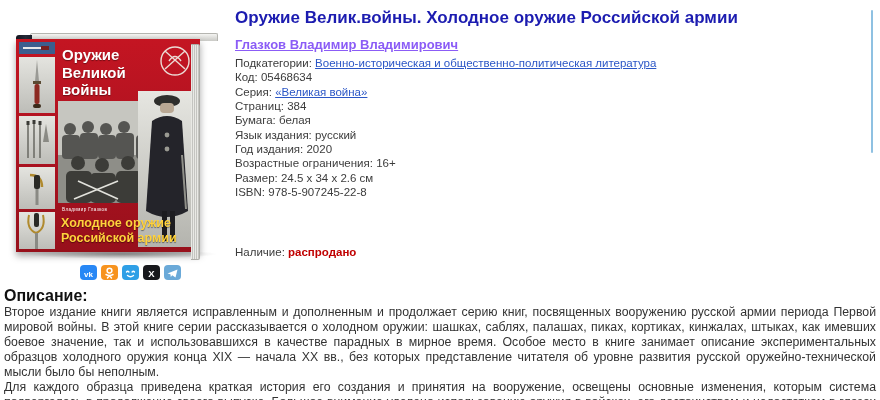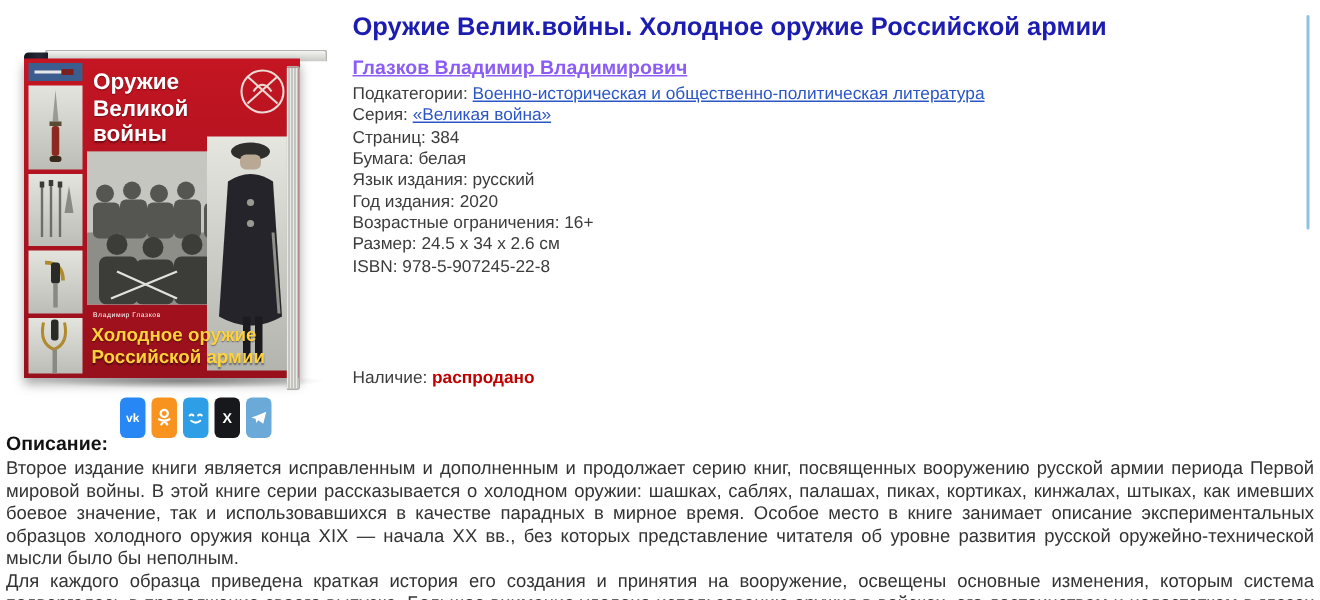--- a/index.html
+++ b/index.html
@@ -31,30 +31,30 @@
   .scroll-line{
     position:absolute;left:871px;top:10px;width:2px;height:143px;
     background:#8fc1e2;border-radius:2px;
   }
   
   .description{
     position:absolute;left:4px;top:288px;width:872px;
     font-size:12.3px;line-height:15px;color:#333;
   }
   .description h3{
-    margin:0 0 2px 0;font-size:13px;font-weight:bold;color:#111;
+    margin:0 0 2px 0;font-size:16px;font-weight:bold;color:#111;
   }
   .description p{margin:0;text-align:justify;}
   
   .social-row{
     position:absolute;left:80px;top:265px;display:flex;gap:4px;
   }
   .soc{
-    width:17px;height:27px;border-radius:4px;display:flex;
-    align-items:center;justify-content:center;cursor:pointer;
+    width:17px;height:15px;border-radius:4px;display:flex;
+    align-items:flex-end;justify-content:center;cursor:pointer;
   }
   .soc svg{display:block;}
   
   .book{
     position:absolute;left:16px;top:33px;width:208px;height:221px;
   }
   .book-shadow{
     position:absolute;left:10px;bottom:-5px;right:6px;height:10px;
     background:radial-gradient(ellipse at center,rgba(0,0,0,.30),rgba(0,0,0,0) 70%);
   }
@@ -271,20 +271,21 @@
         <path d="M1.5 6.5 L11.5 2.5 L9.5 10.5 L6.2 8.2 L4.8 10 L4.4 7.2 Z" fill="#fff"></path>
       </svg>
   </a>
 </div>
 
 <h1 class="page-title" style="margin: 0px; color: rgb(28, 28, 176);">Оружие Велик.войны. Холодное оружие Российской армии</h1>
 <div class="book-author">Глазков Владимир Владимирович</div>
 
 <div class="details" id="details-list">
     <div class="drow"><span>Подкатегории: </span><a class="dlink">Военно-историческая и общественно-политическая литература</a></div>
+    <div class="drow"><span>Код: </span><span>05468634</span></div>
     <div class="drow"><span>Серия: </span><a class="dlink">«Великая война»</a></div>
     <div class="drow"><span>Страниц: </span><span>384</span></div>
     <div class="drow"><span>Бумага: </span><span>белая</span></div>
     <div class="drow"><span>Язык издания: </span><span>русский</span></div>
     <div class="drow"><span>Год издания: </span><span>2020</span></div>
     <div class="drow"><span>Возрастные ограничения: </span><span>16+</span></div>
     <div class="drow"><span>Размер: </span><span>24.5 x 34 x 2.6 см</span></div>
     <div class="drow"><span>ISBN: </span><span>978-5-907245-22-8</span></div>
   </div>
 

